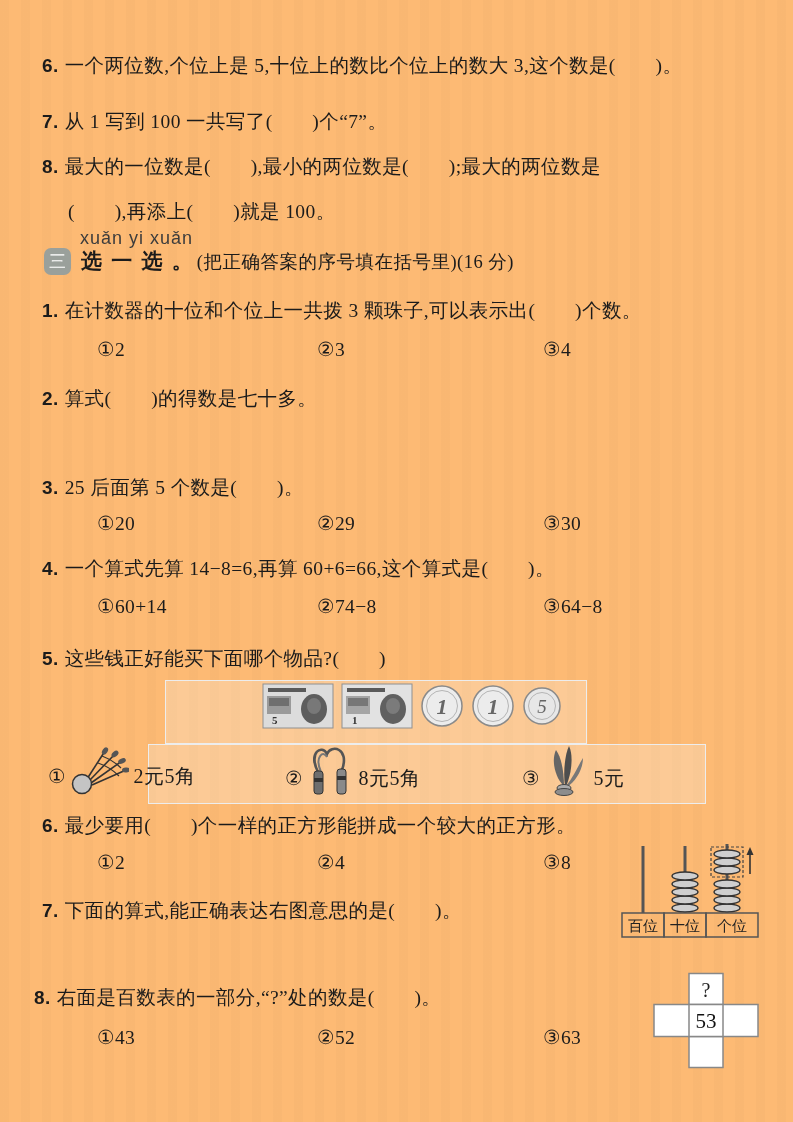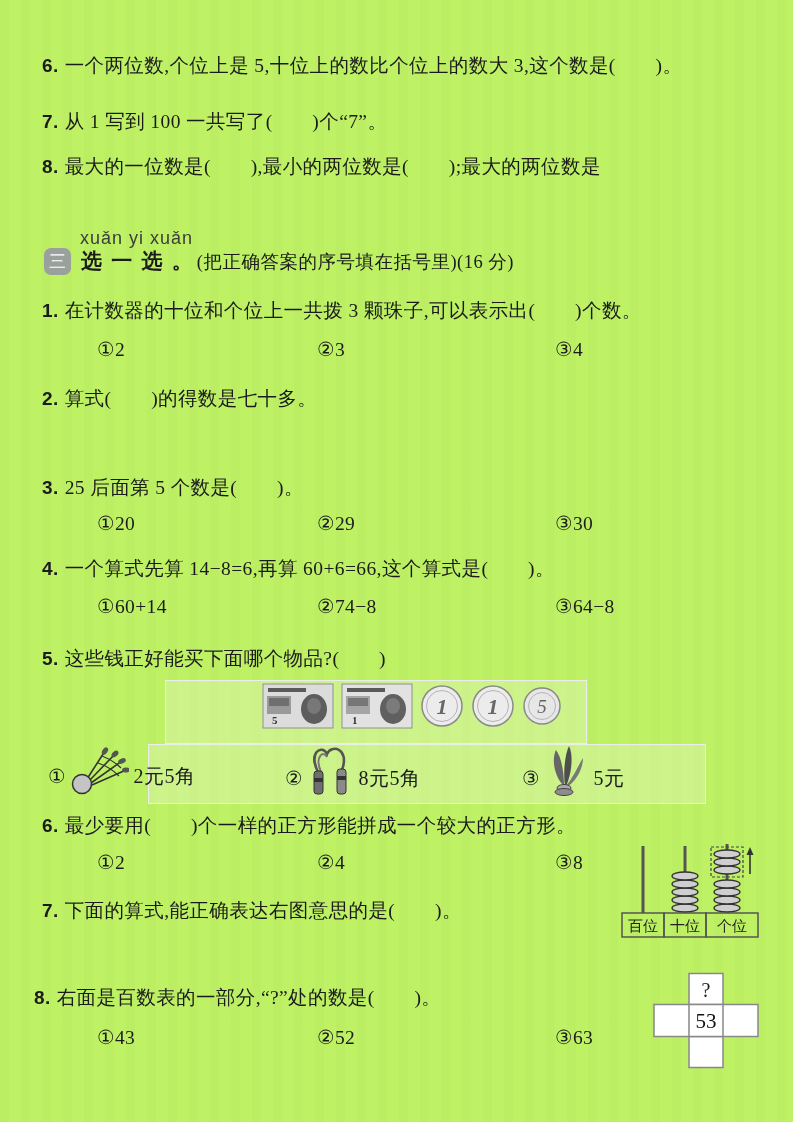--- a/index.html
+++ b/index.html
@@ -1,26 +1,26 @@
 <!DOCTYPE html>
 <html><head>
 <meta charset="utf-8">
 <style>
   html,body{margin:0;padding:0;}
   body{width:793px;height:1122px;background:#fdfdfd;overflow:hidden;
        font-family:"Liberation Serif","DejaVu Serif",serif;color:#1b1b1b;}
-  .sheet{position:relative;width:793px;height:1122px;background:#bef264;}
+  .sheet{position:relative;width:793px;height:1122px;background:#fdba74;}
   .stripes{position:absolute;inset:0;pointer-events:none;
     background:repeating-linear-gradient(90deg,rgba(0,0,0,0.015) 0 9px,transparent 9px 21px);}
   .line{position:absolute;white-space:nowrap;font-size:19.5px;letter-spacing:0.4px;}
   .qnum{font-weight:bold;font-family:"Liberation Sans","DejaVu Sans",sans-serif;
         font-size:19px;margin-right:6px;}
   .opts{position:absolute;left:0;top:0;width:793px;height:30px;margin-left:25px;}
   .opt{position:absolute;white-space:nowrap;font-size:19.5px;letter-spacing:0.4px;}
-  .opt.o1{left:72px}.opt.o2{left:292px}.opt.o3{left:530px}
+  .opt.o1{left:72px}.opt.o2{left:292px}.opt.o3{left:518px}
   .pinyin{position:absolute;left:80px;top:228px;font-size:18px;color:#3c3c3c;
           font-family:"Liberation Sans","DejaVu Sans",sans-serif;letter-spacing:1px;}
   .hdr{position:absolute;left:44px;top:247px;display:flex;align-items:center;}
   .badge{width:27px;height:27px;border-radius:7px;background:#9aa09b;color:#fff;
          font-size:17px;display:flex;align-items:center;justify-content:center;
          margin-right:10px;font-family:"Liberation Sans","DejaVu Sans",sans-serif;}
   .hdr-title{font-size:21px;font-weight:bold;letter-spacing:2px;}
   .hdr-sub{font-size:18.5px;margin-left:2px;letter-spacing:0.5px;}
   .faintbox{position:absolute;border:1px solid #ededed;background:rgba(250,250,250,0.25);}
   .moneyrow{position:absolute;left:262px;top:683px;display:flex;align-items:center;gap:7px;}
@@ -32,20 +32,21 @@
 </style>
 </head>
 <body>
 
 <div class="sheet">
   <div class="stripes"></div>
 
   <div class="line" style="left:42px;top:52px"><span class="qnum">6.</span><span>一个两位数,个位上是 5,十位上的数比个位上的数大 3,这个数是(　　)。</span></div>
   <div class="line" style="left:42px;top:108px"><span class="qnum">7.</span><span>从 1 写到 100 一共写了(　　)个“7”。</span></div>
   <div class="line" style="left:42px;top:153px"><span class="qnum">8.</span><span>最大的一位数是(　　),最小的两位数是(　　);最大的两位数是</span></div>
+  <div class="line" style="left:68px;top:198px"><span>(　　),再添上(　　)就是 100。</span></div>
 
   <div class="pinyin">xuǎn yi xuǎn</div>
   <div class="hdr">
     <div class="badge">三</div>
     <span class="hdr-title">选 一 选 。</span>
     <span class="hdr-sub">(把正确答案的序号填在括号里)(16 分)</span>
   </div>
 
   <div class="line" style="left:42px;top:297px"><span class="qnum">1.</span><span>在计数器的十位和个位上一共拨 3 颗珠子,可以表示出(　　)个数。</span></div>
   <div class="opts" style="top:338px">

